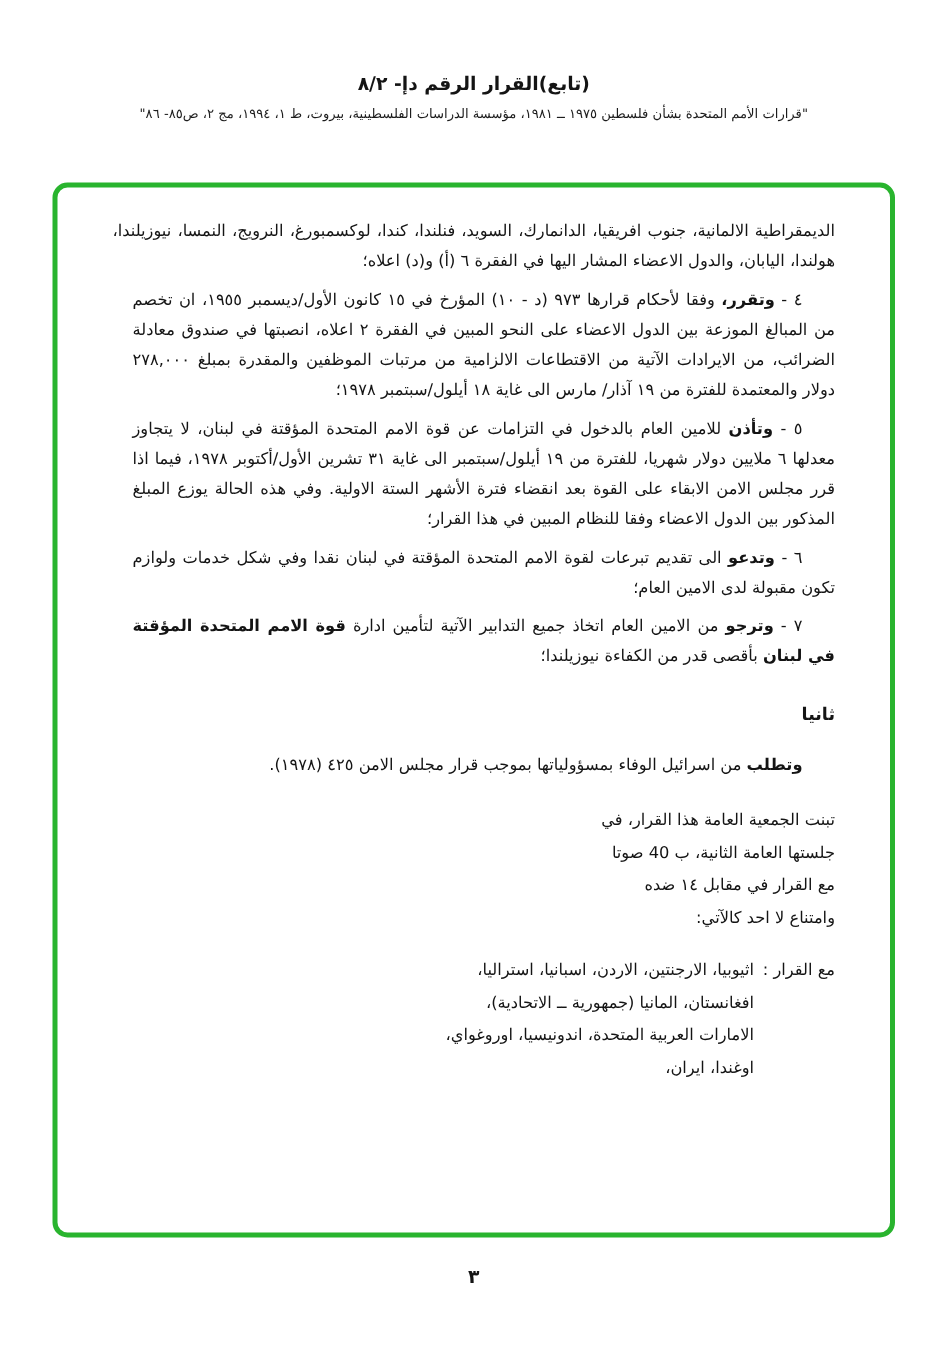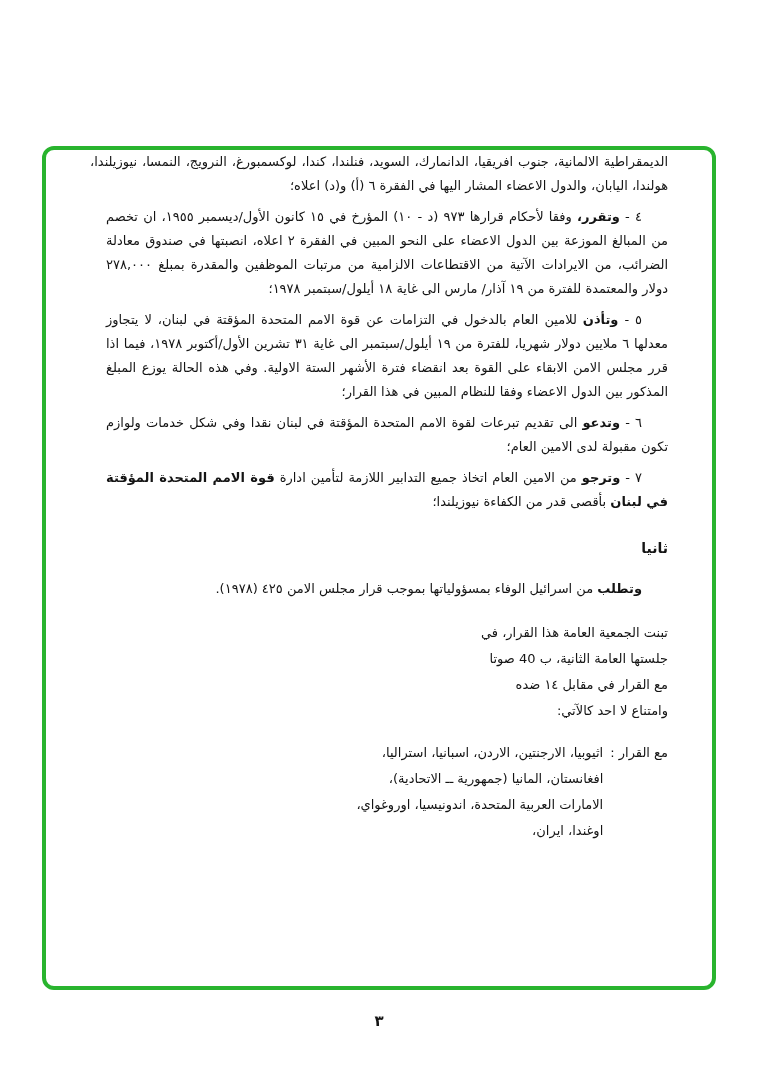--- a/index.html
+++ b/index.html
@@ -36,21 +36,21 @@
   }
   .green-box {
     position: absolute;
     top: 146px;
     left: 42px;
     right: 42px;
     bottom: 88px;
     border: 4px solid var(--box-border, #29b42e);
     border-radius: 12px;
     box-sizing: border-box;
-    padding: 0 44px 0 44px;
+    padding: 24px 44px 0 44px;
     overflow: hidden;
   }
   .para {
     margin: 0 0 7px 0;
     font-size: 13px;
     line-height: 24px;
     text-align: justify;
   }
   .para.numbered {
     text-indent: 26px;
@@ -100,32 +100,36 @@
     text-align: center;
     font-size: 15px;
     font-weight: bold;
   }
 </style>
 </head>
 <body>
 
 <div class="page">
 
+  <header class="doc-header">
+    <div class="doc-title">(تابع)القرار الرقم دإ- ٨/٢</div>
+    <div class="doc-source">"قرارات الأمم المتحدة بشأن فلسطين ١٩٧٥ ــ ١٩٨١، مؤسسة الدراسات الفلسطينية، بيروت، ط ١، ١٩٩٤، مج ٢، ص٨٥- ٨٦"</div>
+  </header>
 
   <section class="green-box">
 
     <p class="para">الديمقراطية الالمانية، جنوب افريقيا، الدانمارك، السويد، فنلندا، كندا، لوكسمبورغ، النرويج، النمسا، نيوزيلندا، هولندا، اليابان، والدول الاعضاء المشار اليها في الفقرة ٦ (أ) و(د) اعلاه؛</p>
 
     <p class="para numbered"><span>٤ - </span><b>وتقرر،</b><span> وفقا لأحكام قرارها ٩٧٣ (د - ١٠) المؤرخ في ١٥ كانون الأول/ديسمبر ١٩٥٥، ان تخصم من المبالغ الموزعة بين الدول الاعضاء على النحو المبين في الفقرة ٢ اعلاه، انصبتها في صندوق معادلة الضرائب، من الايرادات الآتية من الاقتطاعات الالزامية من مرتبات الموظفين والمقدرة بمبلغ ٢٧٨,٠٠٠ دولار والمعتمدة للفترة من ١٩ آذار/ مارس الى غاية ١٨ أيلول/سبتمبر ١٩٧٨؛</span></p>
 
     <p class="para numbered"><span>٥ - </span><b>وتأذن</b><span> للامين العام بالدخول في التزامات عن قوة الامم المتحدة المؤقتة في لبنان، لا يتجاوز معدلها ٦ ملايين دولار شهريا، للفترة من ١٩ أيلول/سبتمبر الى غاية ٣١ تشرين الأول/أكتوبر ١٩٧٨، فيما اذا قرر مجلس الامن الابقاء على القوة بعد انقضاء فترة الأشهر الستة الاولية. وفي هذه الحالة يوزع المبلغ المذكور بين الدول الاعضاء وفقا للنظام المبين في هذا القرار؛</span></p>
 
     <p class="para numbered"><span>٦ - </span><b>وتدعو</b><span> الى تقديم تبرعات لقوة الامم المتحدة المؤقتة في لبنان نقدا وفي شكل خدمات ولوازم تكون مقبولة لدى الامين العام؛</span></p>
 
-    <p class="para numbered"><span>٧ - </span><b>وترجو</b><span> من الامين العام اتخاذ جميع التدابير اللازمة لتأمين ادارة </span><b>قوة الامم المتحدة المؤقتة في لبنان</b><span> بأقصى قدر من الكفاءة نيوزيلندا؛</span></p>
+    <p class="para numbered"><span>٧ - </span><b>وترجو</b><span> من الامين العام اتخاذ جميع التدابير الآتية لتأمين ادارة </span><b>قوة الامم المتحدة المؤقتة في لبنان</b><span> بأقصى قدر من الكفاءة نيوزيلندا؛</span></p>
 
     <h3 class="section-heading">ثانيا</h3>
 
     <p class="second-para"><b>وتطلب</b><span> من اسرائيل الوفاء بمسؤولياتها بموجب قرار مجلس الامن ٤٢٥ (١٩٧٨).</span></p>
 
     <div class="adoption">
       <div class="adoption-line">تبنت الجمعية العامة هذا القرار، في</div>
       <div class="adoption-line">جلستها العامة الثانية، ب 40 صوتا</div>
       <div class="adoption-line">مع القرار في مقابل ١٤ ضده</div>
       <div class="adoption-line">وامتناع لا احد كالآتي:</div>

